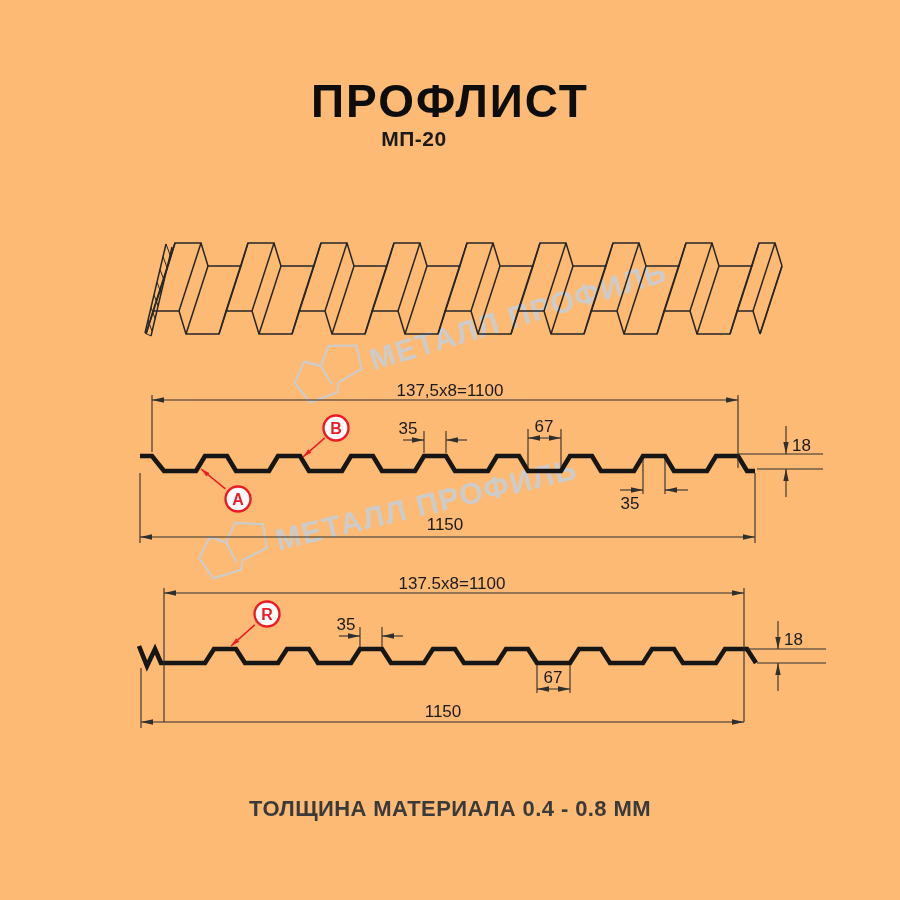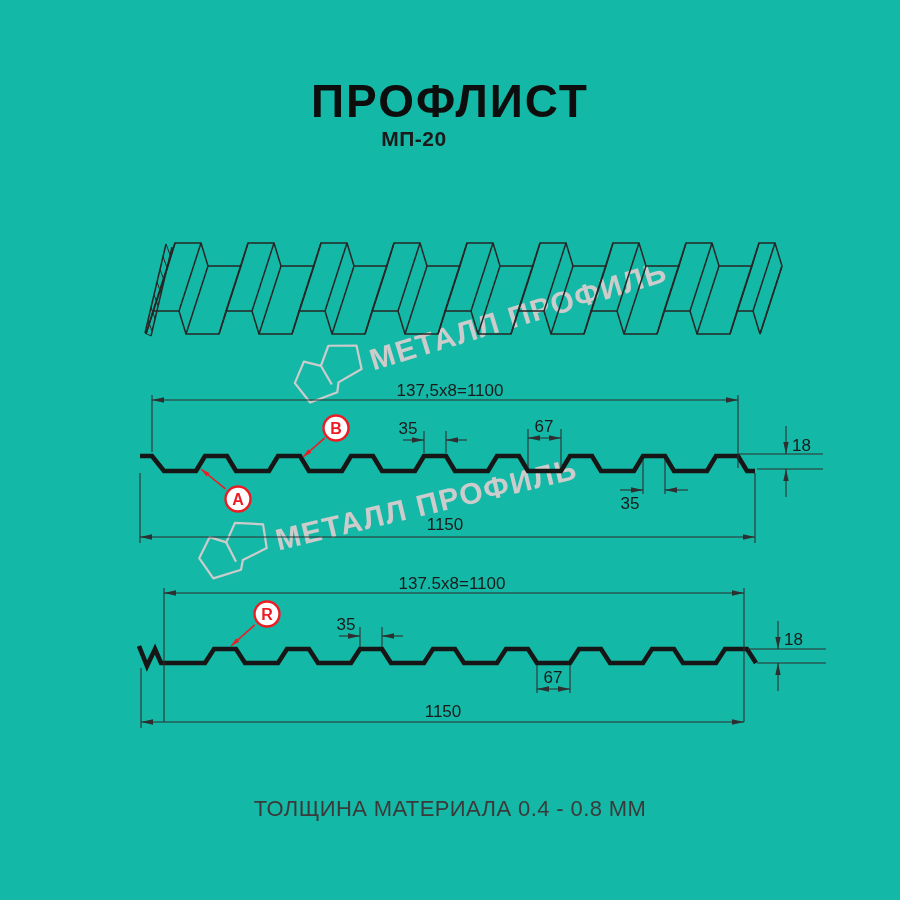--- a/index.html
+++ b/index.html
@@ -1,23 +1,23 @@
 <!DOCTYPE html>
 <html><head>
 <meta charset="utf-8">
 <style>
   html,body{margin:0;padding:0;background:#fff;}
-  .page{position:relative;width:900px;height:900px;background:#14b8a6;overflow:hidden;
+  .page{position:relative;width:900px;height:900px;background:#fdba74;overflow:hidden;
         font-family:"Liberation Sans",sans-serif;}
   .title{position:absolute;left:0;top:74px;width:900px;text-align:center;
          font-size:46px;font-weight:bold;letter-spacing:2px;color:#0d0d0d;}
   .subtitle{position:absolute;left:0;top:127px;width:828px;text-align:center;
             font-size:21px;font-weight:bold;letter-spacing:0.5px;color:#1a1a1a;}
   .footer{position:absolute;left:0;top:796px;width:900px;text-align:center;
-          font-size:22px;font-weight:normal;letter-spacing:0.4px;color:#3a3a3a;}
+          font-size:22px;font-weight:bold;letter-spacing:0.4px;color:#3a3a3a;}
   svg{position:absolute;left:0;top:0;}
   text{font-family:"Liberation Sans",sans-serif;}
 </style>
 </head>
 <body>
 
 <div class="page">
   <div class="title">ПРОФЛИСТ</div>
   <div class="subtitle">МП-20</div>
   <svg id="drawing" width="900" height="900" viewBox="0 0 900 900">

